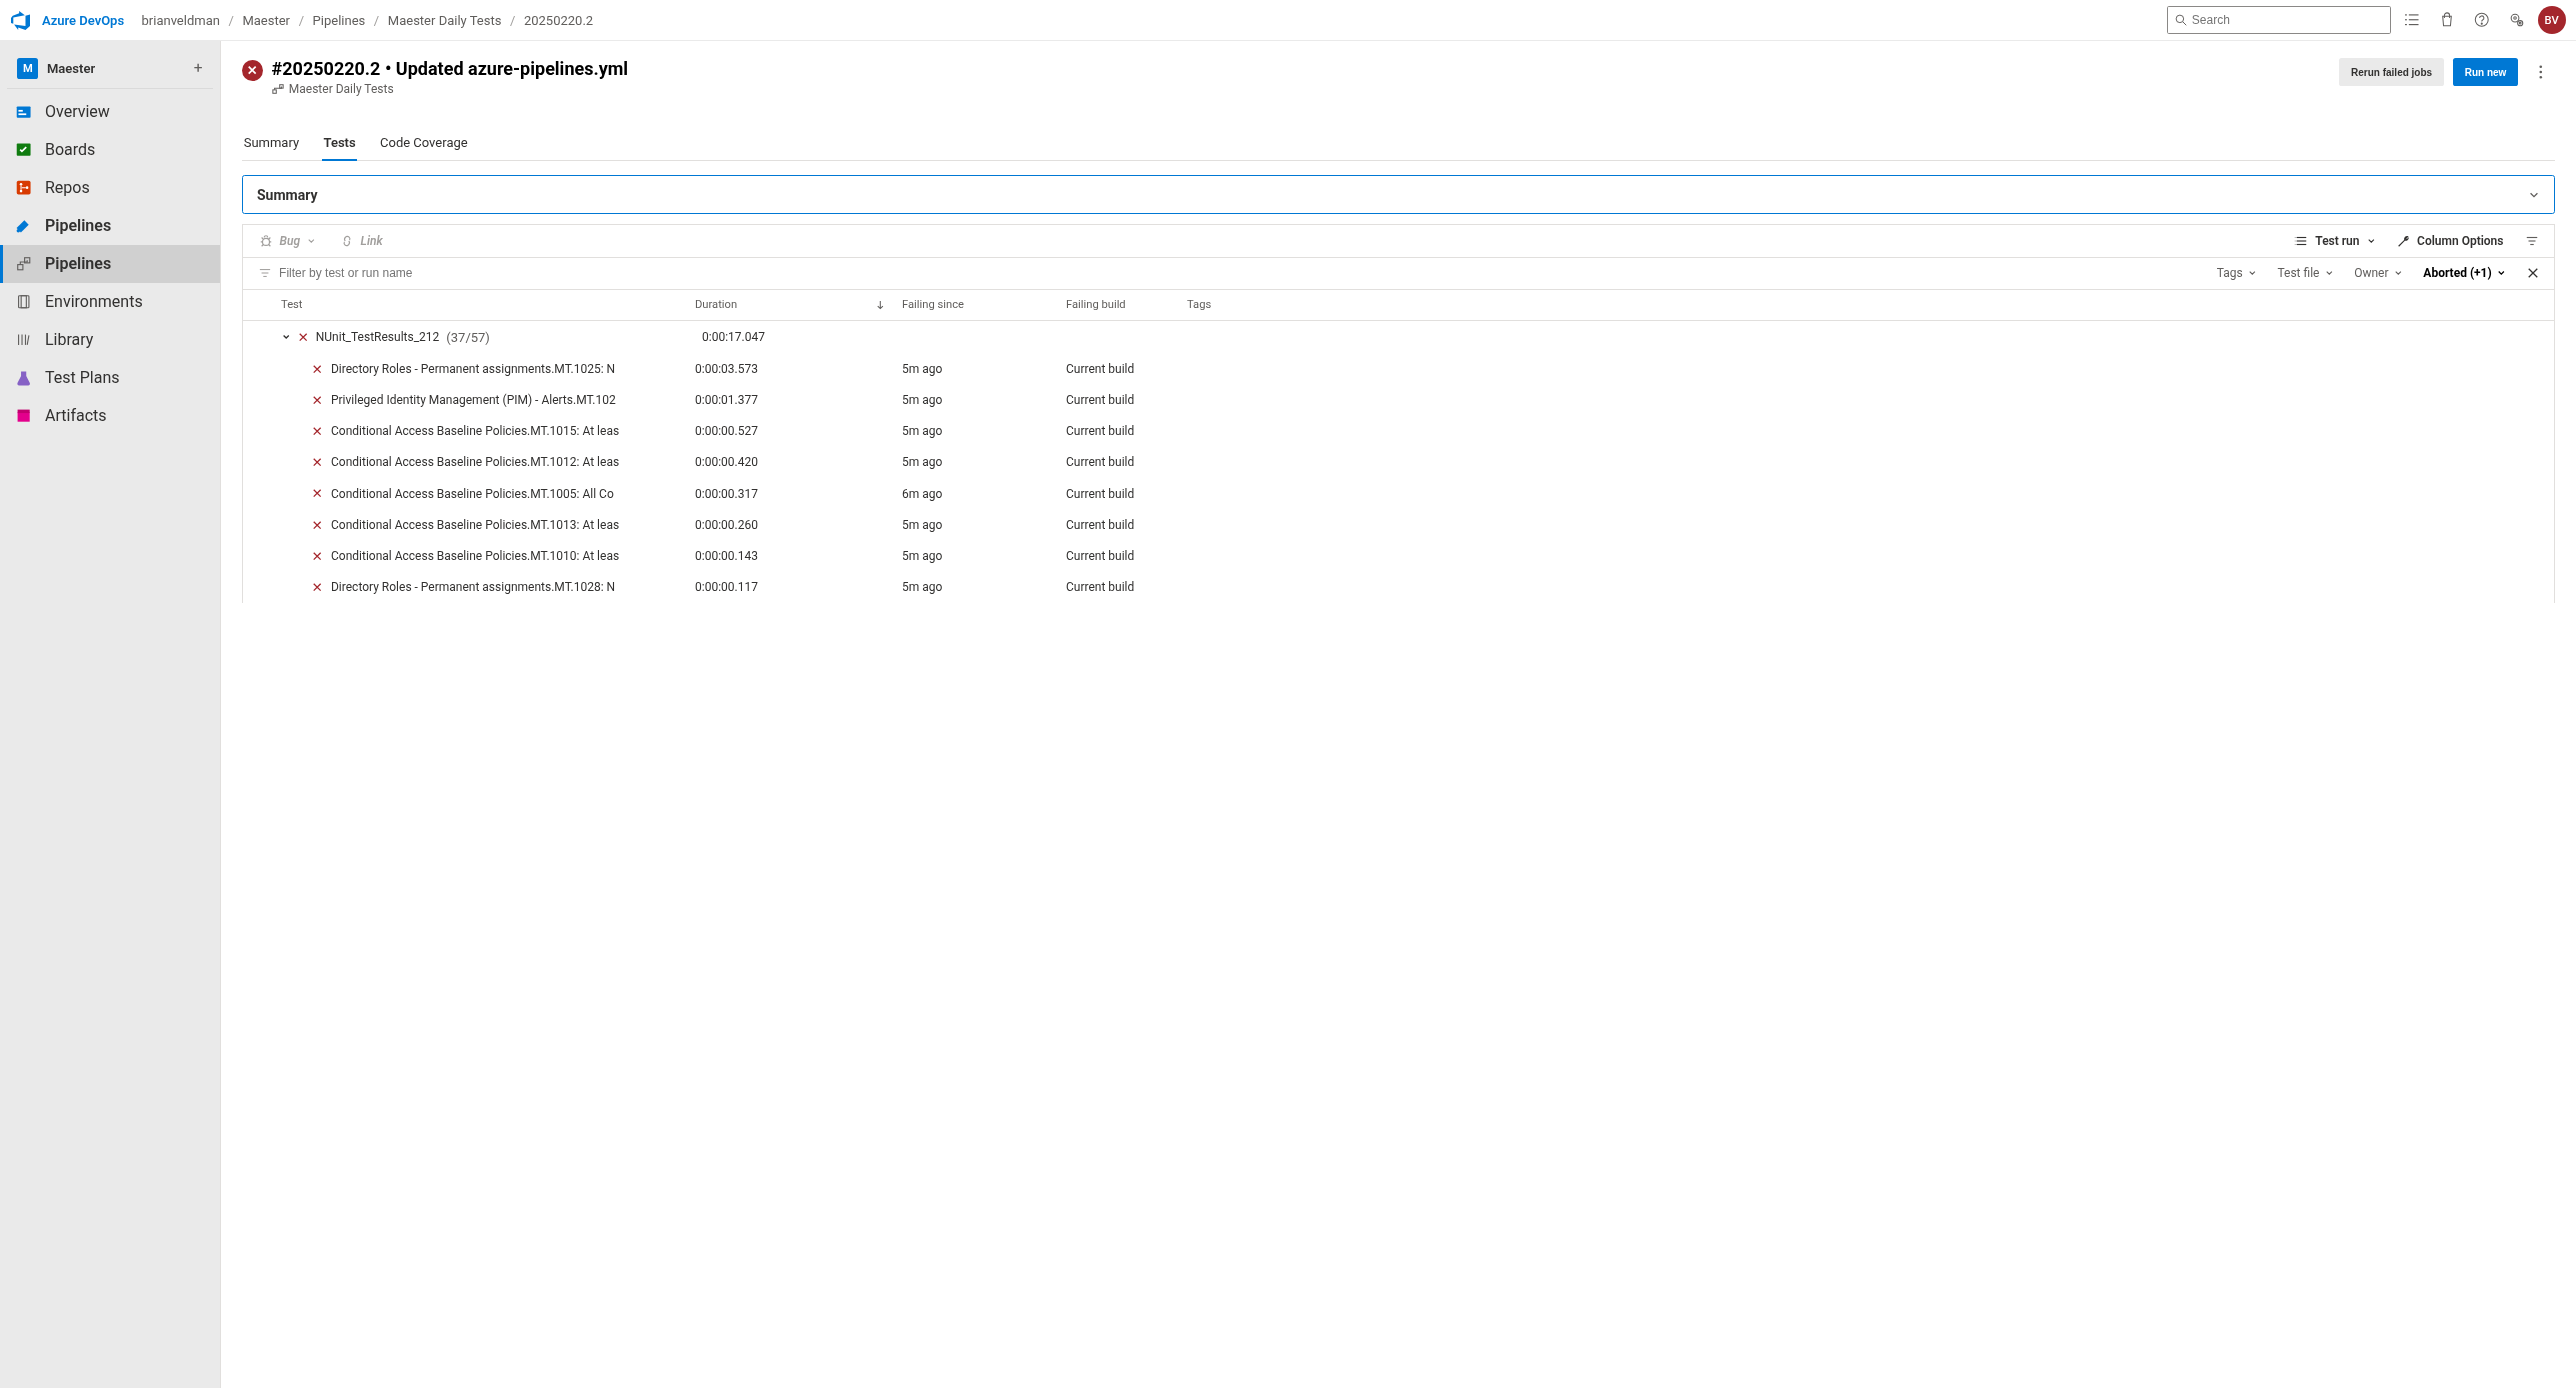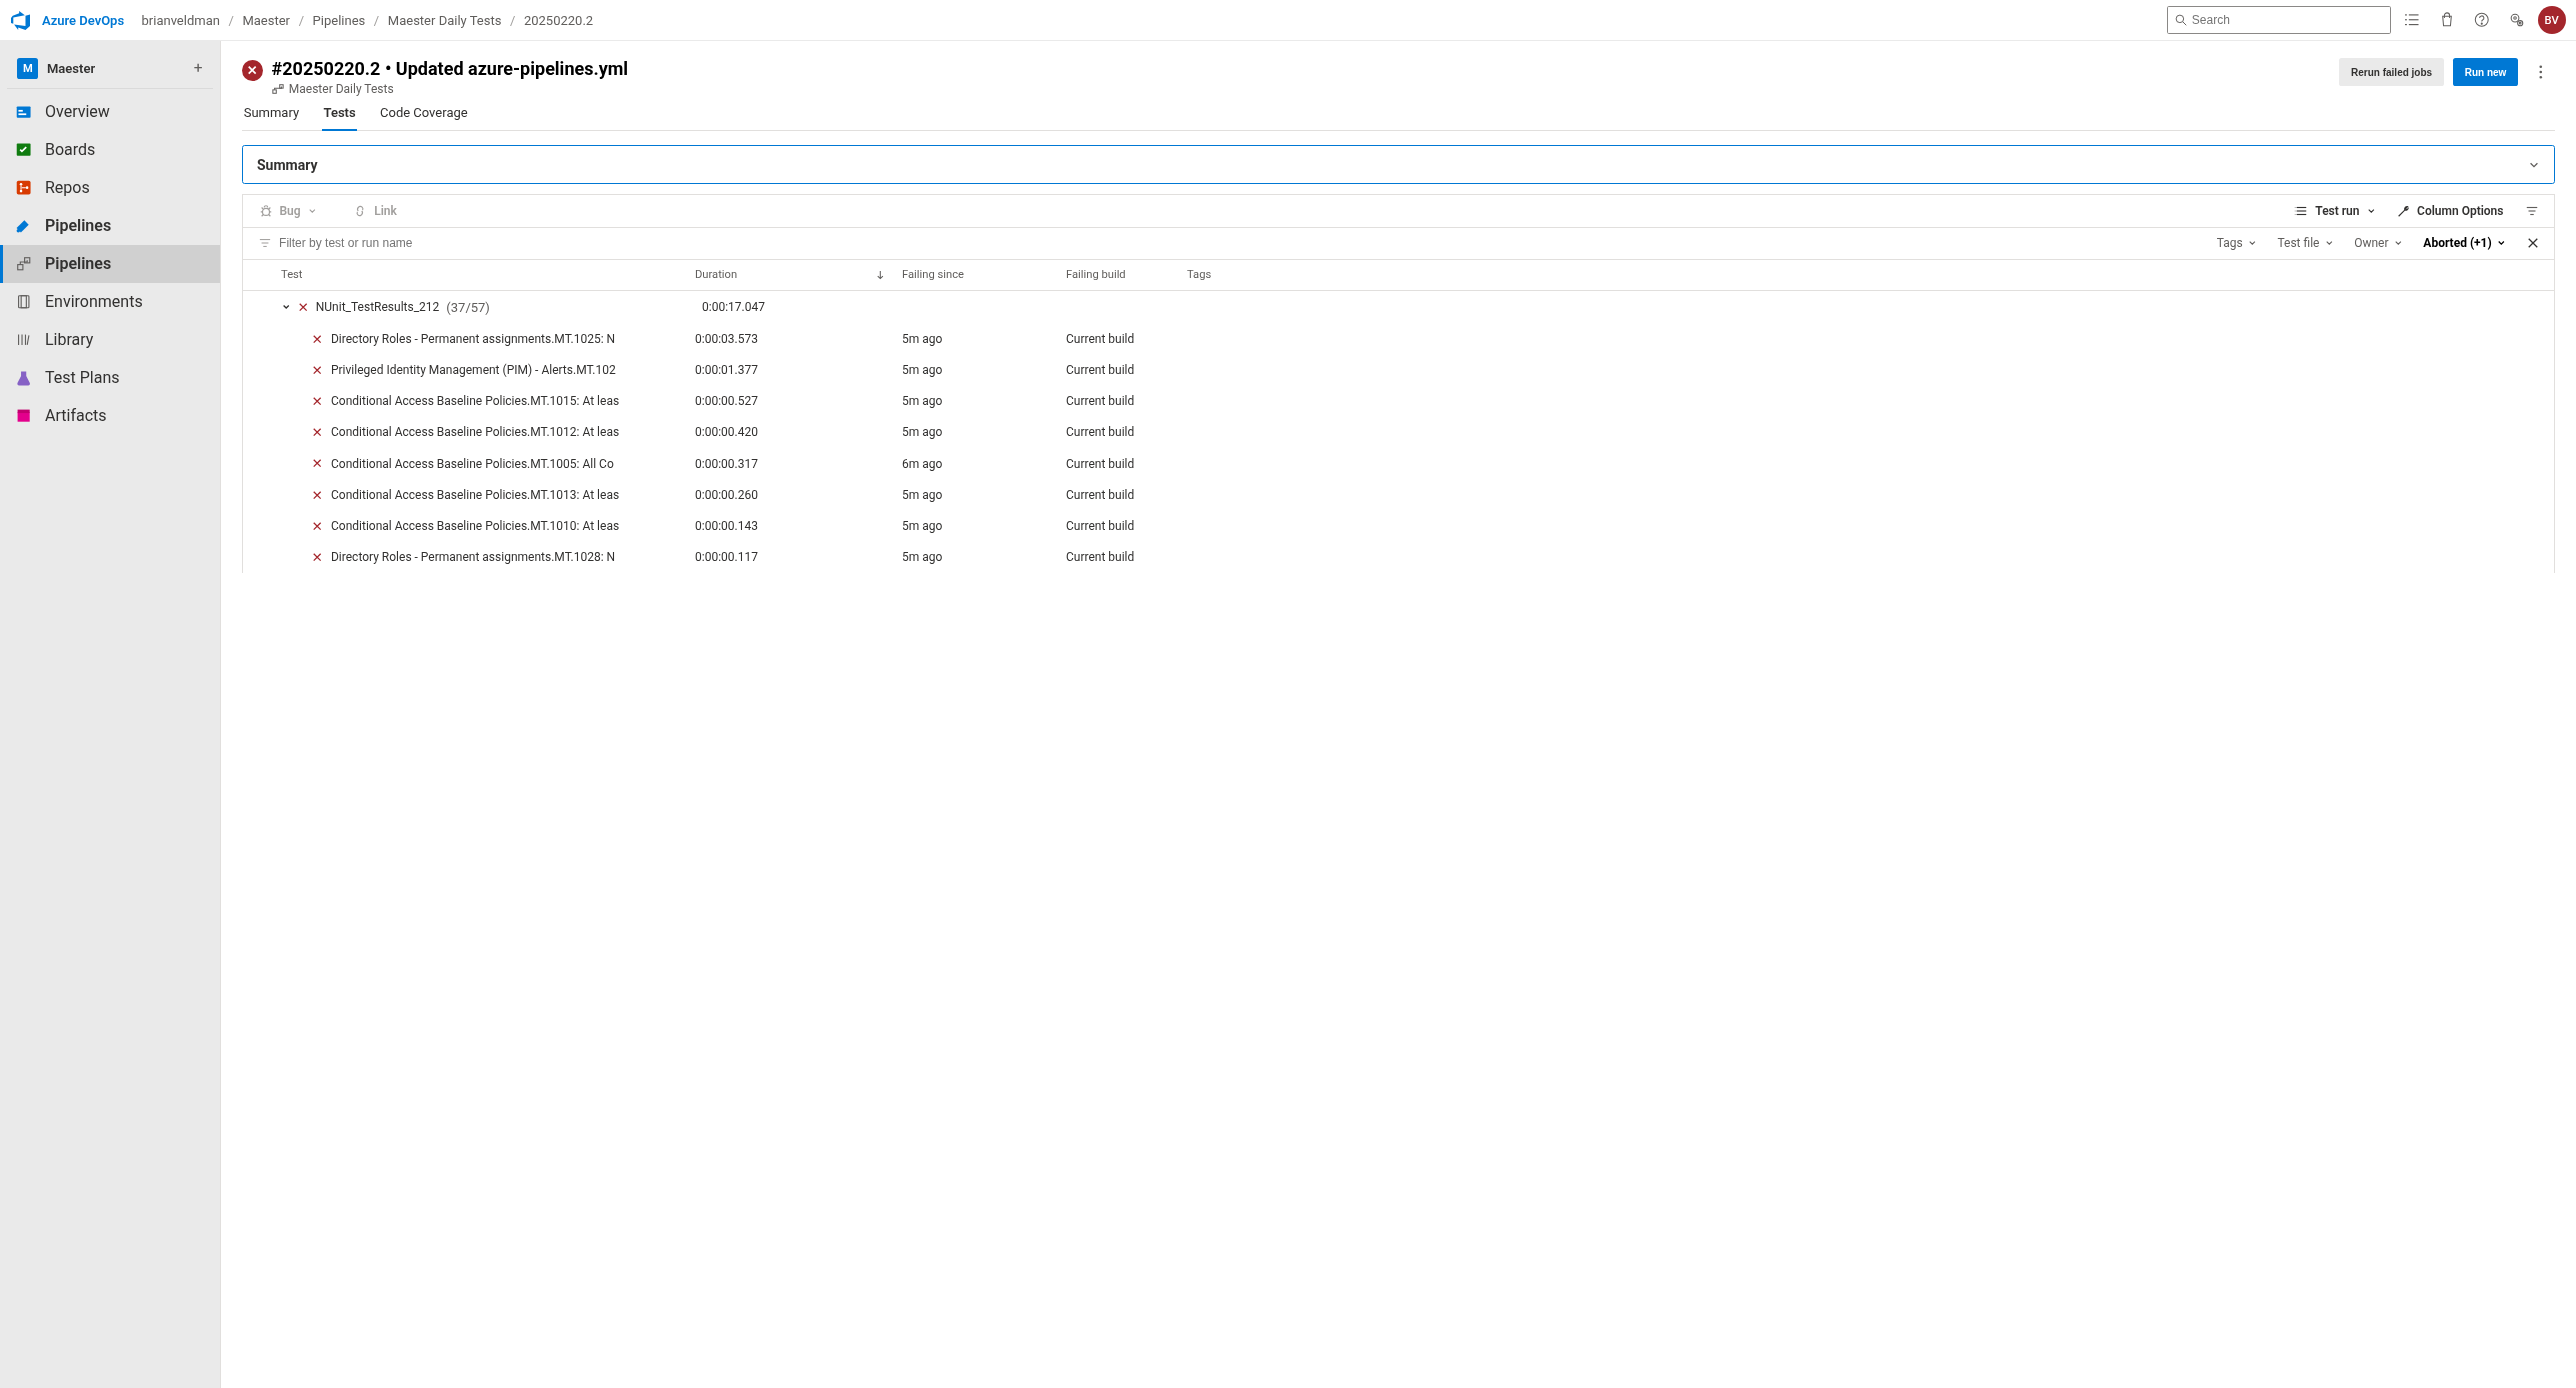--- a/index.html
+++ b/index.html
@@ -22,40 +22,40 @@
 .project-badge { width: 21px; height: 21px; background: #0078d4; color: white; display: flex; align-items: center; justify-content: center; border-radius: 2.6px; font-weight: 600; font-size: 11.2px; }
 .project-name { font-weight: 600; flex: 1; font-size: 13px; }
 .plus-icon { color: #605e5c; font-size: 15.5px; cursor: pointer; }
 .nav-item { height: 38px; display: flex; align-items: center; padding: 0 14px; gap: 12px; cursor: pointer; font-size: 16px; color: #323130; }
 .nav-item.parent-active { font-weight: 600; }
 .nav-item.sub { padding-left: 14px; }
 .nav-item.sub.selected { background: #d0d0d0; font-weight: 600; position: relative; }
 .nav-item.sub.selected::before { content: ""; position: absolute; left: 0; top: 0; bottom: 0; width: 2.6px; background: #0078d4; }
 .nav-icon { width: 19px; height: 19px; display: flex; align-items: center; justify-content: center; flex-shrink: 0; }
 .main { flex: 1; overflow: auto; padding: 17.3px 21px; }
-.run-header { display: flex; align-items: flex-start; justify-content: space-between; margin-bottom: 2px; }
+.run-header { display: flex; align-items: flex-start; justify-content: space-between; margin-bottom: 32px; }
 .run-title-block { display: flex; align-items: flex-start; gap: 8.6px; }
 .fail-badge { width: 21px; height: 21px; border-radius: 50%; background: #a4262c; color: white; display: flex; align-items: center; justify-content: center; margin-top: 1.7px; flex-shrink: 0; }
 .run-title { font-size: 18px; font-weight: 700; color: #000; }
 .run-sub { display: flex; align-items: center; gap: 5.2px; color: #605e5c; margin-top: 2.6px; font-size: 12px; }
 .run-actions { display: flex; align-items: center; gap: 8.6px; }
 .btn { height: 28px; padding: 0 12px; border-radius: 2.6px; font-weight: 600; font-size: 10px; cursor: pointer; display: flex; align-items: center; border: none; }
 .btn-secondary { background: #eaeaea; color: #323130; }
 .btn-primary { background: #0078d4; color: white; }
 .more-btn { width: 28px; height: 28px; display: flex; align-items: center; justify-content: center; color: #605e5c; cursor: pointer; }
 .info-banner { border: 0.9px solid #e1dfdd; border-radius: 3.5px; padding: 14px 17.3px; display: flex; align-items: center; gap: 12px; margin-bottom: 21px; background: #fff; }
 .info-icon-circle { color: #0078d4; flex-shrink: 0; }
 .tabs { display: flex; gap: 21px; border-bottom: 0.9px solid #e1dfdd; margin-bottom: 14px; }
 .tab { padding: 7px 1.7px 10.4px 1.7px; font-size: 13px; color: #323130; cursor: pointer; position: relative; }
 .tab.active { font-weight: 600; }
 .tab.active::after { content: ""; position: absolute; left: 0; right: 0; bottom: -0.9px; height: 2.6px; background: #0078d4; }
 .summary-panel { border: 1.7px solid #0078d4; border-radius: 2.6px; padding: 10.4px 14px; display: flex; align-items: center; justify-content: space-between; margin-bottom: 10.4px; background: #fff; }
 .summary-title { font-weight: 700; font-size: 14px; }
 .toolbar { display: flex; align-items: center; padding: 8.6px 15.5px; border: 0.9px solid #e1dfdd; border-bottom: none; justify-content: space-between; }
-.toolbar-left { display: flex; align-items: center; gap: 37px; }
+.toolbar-left { display: flex; align-items: center; gap: 24px; font-style: italic; }
 .toolbar-item { display: flex; align-items: center; gap: 7px; color: #a19f9d; font-weight: 600; cursor: pointer; }
 .toolbar-right { display: flex; align-items: center; gap: 21px; }
 .tr-item { display: flex; align-items: center; gap: 7px; font-weight: 600; cursor: pointer; }
 .filterbar { display: flex; align-items: center; padding: 8.6px 15.5px; border: 0.9px solid #e1dfdd; border-bottom: none; justify-content: space-between; }
 .filter-left { display: flex; align-items: center; gap: 8.6px; color: #a19f9d; }
 .filter-input { border: none; outline: none; font-size: 12px; width: 259px; }
 .filter-right { display: flex; align-items: center; gap: 21px; }
 .filter-chip { display: flex; align-items: center; gap: 5.2px; color: #605e5c; cursor: pointer; }
 .filter-chip.strong { font-weight: 700; color: #000; align-items: center; }
 .table-header { display: flex; align-items: center; padding: 8.6px 15.5px 8.6px 38px; border: 0.9px solid #e1dfdd; border-bottom: 0.9px solid #e1dfdd; color: #605e5c; font-size: 11.2px; }

